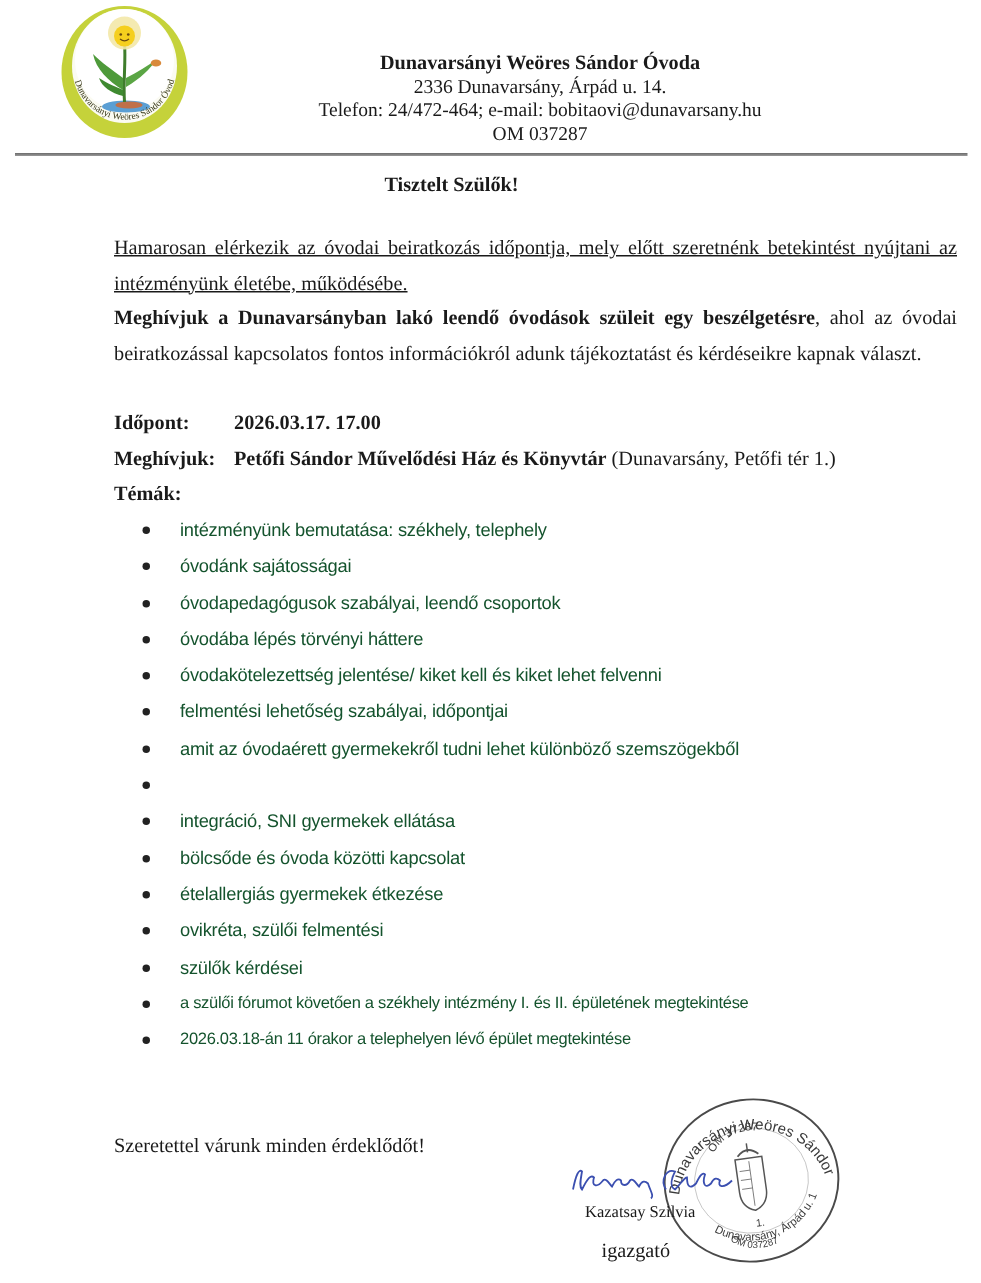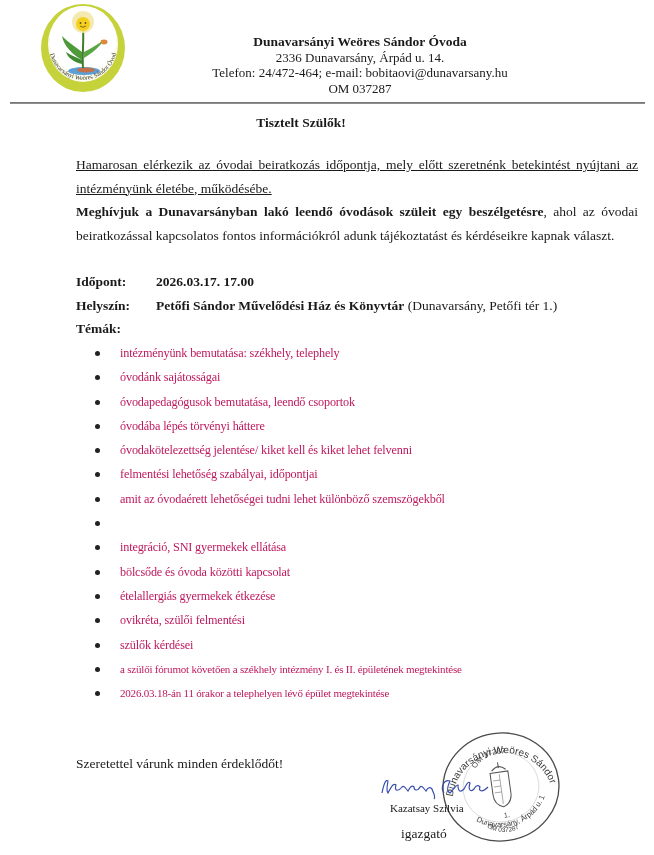--- a/index.html
+++ b/index.html
@@ -21,21 +21,21 @@
     .para b { font-weight: bold; }
 
     .info-row { position: absolute; left: 76px; font-size: 13.5px; line-height: 18px; white-space: nowrap; }
     .info-row .lbl { display: inline-block; width: 80px; font-weight: bold; }
     .info-row .val b { font-weight: bold; }
     .row-time { top: 273px; }
     .row-place { top: 297px; }
     .row-topics { top: 320px; }
 
     .topics { position: absolute; left: 92px; top: 344px; list-style: none; }
-    .topics li { height: 24.3px; font-family: Liberation Serif, serif; font-size: 12.2px; line-height: 18px; position: relative; padding-left: 28px; white-space: nowrap; color: #be185d; letter-spacing: -0.15px; }
+    .topics li { height: 24.3px; font-family: Liberation Sans, sans-serif; font-size: 12.2px; line-height: 18px; position: relative; padding-left: 28px; white-space: nowrap; color: #14532d; letter-spacing: -0.15px; }
     .topics li.small { font-size: 11px; letter-spacing: -0.2px; }
     .topics li .bullet { position: absolute; left: 3px; top: 7px; width: 5px; height: 5px; border-radius: 50%; background: #222; }
 
     .closing { position: absolute; left: 76px; top: 756px; font-size: 13.5px; }
 
     .signature { position: absolute; left: 378px; top: 773px; width: 115px; height: 28px; }
     .signer-name { position: absolute; left: 390px; top: 802px; font-size: 11px; }
     .signer-title { position: absolute; left: 401px; top: 826px; font-size: 13.5px; }
 
     .stamp { position: absolute; left: 438px; top: 728px; width: 126px; height: 118px; }
@@ -84,34 +84,34 @@
 
 <div class="salutation">Tisztelt Szülők!</div>
 
 <p class="para p1">Hamarosan elérkezik az óvodai beiratkozás időpontja, mely előtt szeretnénk betekintést nyújtani az intézményünk életébe, működésébe.</p>
 <p class="para p2"><b>Meghívjuk a Dunavarsányban lakó leendő óvodások szüleit egy beszélgetésre</b><span>, ahol az óvodai beiratkozással kapcsolatos fontos információkról adunk tájékoztatást és kérdéseikre kapnak választ.</span></p>
 
 <div class="info-row row-time">
   <span class="lbl">Időpont:</span><span class="val"><b>2026.03.17.  17.00</b></span>
 </div>
 <div class="info-row row-place">
-  <span class="lbl">Helyszín:</span><span class="val"><b>Petőfi Sándor Művelődési Ház és Könyvtár</b><span> (Dunavarsány, Petőfi tér 1.)</span></span>
+  <span class="lbl">Meghívjuk:</span><span class="val"><b>Petőfi Sándor Művelődési Ház és Könyvtár</b><span> (Dunavarsány, Petőfi tér 1.)</span></span>
 </div>
 <div class="info-row row-topics">
   <span class="lbl">Témák:</span>
 </div>
 
 <ul class="topics">
   <li><span class="bullet"></span><span>intézményünk bemutatása: székhely, telephely</span></li>
   <li><span class="bullet"></span><span>óvodánk sajátosságai</span></li>
-  <li><span class="bullet"></span><span>óvodapedagógusok bemutatása, leendő csoportok</span></li>
+  <li><span class="bullet"></span><span>óvodapedagógusok szabályai, leendő csoportok</span></li>
   <li><span class="bullet"></span><span>óvodába lépés törvényi háttere</span></li>
   <li><span class="bullet"></span><span>óvodakötelezettség jelentése/ kiket kell és kiket lehet felvenni</span></li>
   <li><span class="bullet"></span><span>felmentési lehetőség szabályai, időpontjai</span></li>
-  <li><span class="bullet"></span><span>amit az óvodaérett lehetőségei tudni lehet különböző szemszögekből</span></li>
+  <li><span class="bullet"></span><span>amit az óvodaérett gyermekekről tudni lehet különböző szemszögekből</span></li>
   <li><span class="bullet"></span></li>
   <li><span class="bullet"></span><span>integráció, SNI gyermekek ellátása</span></li>
   <li><span class="bullet"></span><span>bölcsőde és óvoda közötti kapcsolat</span></li>
   <li><span class="bullet"></span><span>ételallergiás gyermekek étkezése</span></li>
   <li><span class="bullet"></span><span>ovikréta, szülői felmentési</span></li>
   <li><span class="bullet"></span><span>szülők kérdései</span></li>
   <li class="small"><span class="bullet"></span><span>a szülői fórumot követően a székhely intézmény I. és II. épületének megtekintése</span></li>
   <li class="small"><span class="bullet"></span><span>2026.03.18-án 11 órakor a telephelyen lévő épület megtekintése</span></li>
 </ul>
 

